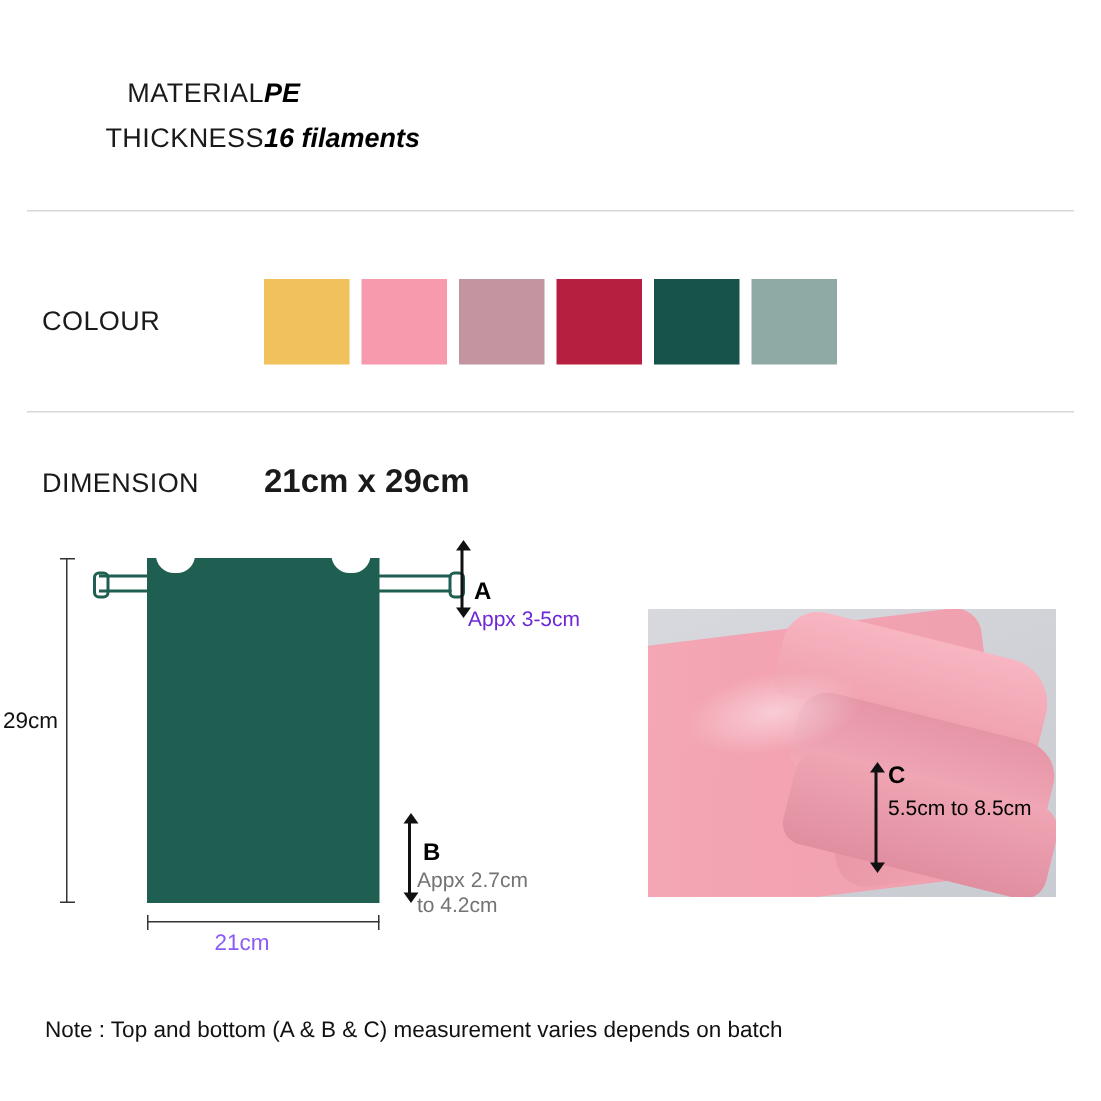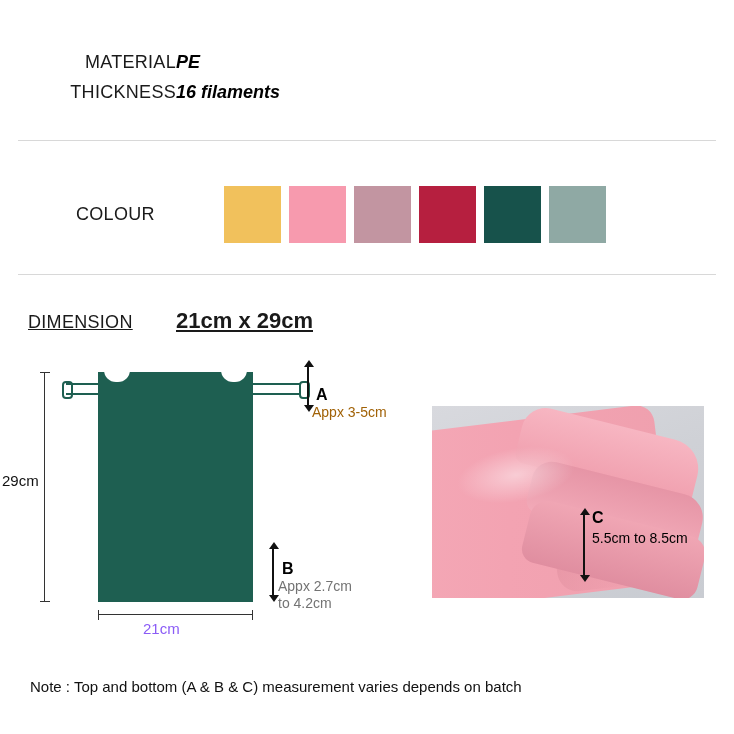--- a/index.html
+++ b/index.html
@@ -57,21 +57,20 @@
   .divider.d1 { top: 140px; }
   .divider.d2 { top: 274px; }
 
   
   .colour-block {
     position: absolute;
     left: 28px;
     top: 186px;
     display: flex;
     align-items: center;
-    margin-left: 48px;
   }
   .colour-label {
     font-size: 18px;
     letter-spacing: 0.3px;
     width: 148px;
     flex: 0 0 148px;
   }
   .swatches {
     display: flex;
     gap: 8px;
@@ -81,21 +80,20 @@
     height: 57px;
   }
 
   
   .dim-head {
     position: absolute;
     left: 28px;
     top: 308px;
     display: flex;
     align-items: baseline;
-    text-decoration: underline;
   }
   .dim-label {
     font-size: 18px;
     letter-spacing: 0.3px;
     width: 148px;
     flex: 0 0 148px;
   }
   .dim-value {
     font-size: 22px;
     font-weight: bold;
@@ -229,21 +227,21 @@
     top: 34px;
     font-size: 16px;
     font-weight: bold;
     color: #000;
   }
   .a-text {
     position: absolute;
     left: 312px;
     top: 52px;
     font-size: 14px;
-    color: #a16207;
+    color: #6d28d9;
     white-space: nowrap;
   }
 
   
   .b-arrow {
     position: absolute;
     left: 272px;
     top: 196px;
     width: 0;
     height: 48px;

